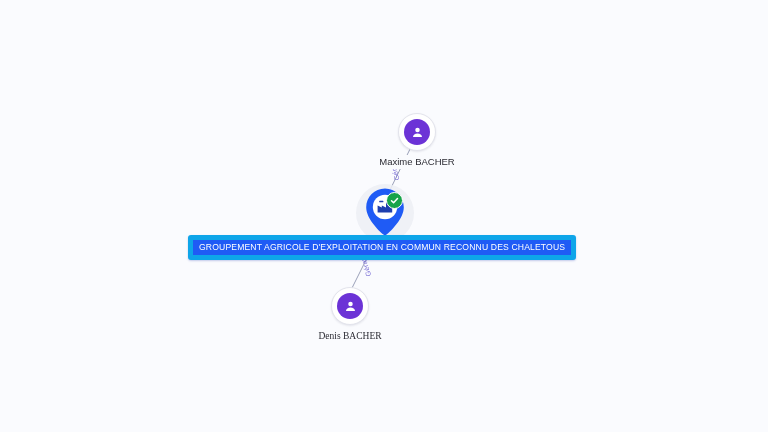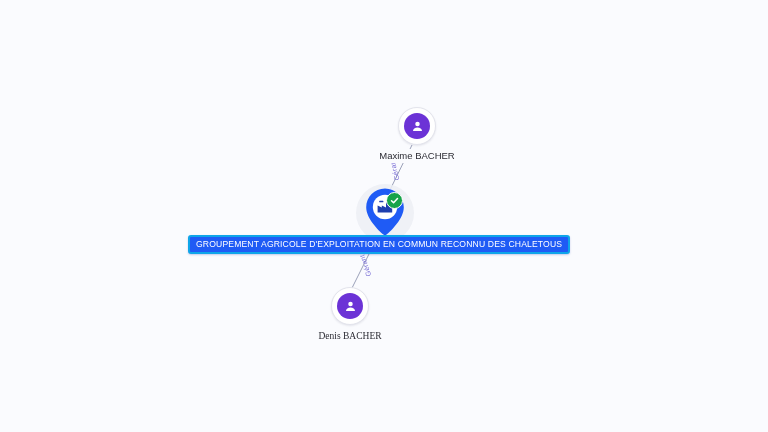--- a/index.html
+++ b/index.html
@@ -85,21 +85,21 @@
     margin-top: 4px;
     font-size: 9.5px;
     color: #2b2b33;
     background: #fafbfe;
     padding: 1px 4px;
     border-radius: 2px;
     white-space: nowrap;
     line-height: 12px;
   }
 
-  #node-maxime { left: 382px; top: 107px; }
+  #node-maxime { left: 382px; top: 113px; }
   #node-denis  { left: 315px; top: 287px; font-family: Liberation Serif, serif; }
 
   
   #node-company {
     position: absolute;
     left: 356px;
     top: 184px;
     width: 58px;
     height: 58px;
     cursor: pointer;
@@ -137,21 +137,21 @@
 
   
   #company-label {
     position: absolute;
     left: 188px;
     top: 235px;
     height: 15px;
     line-height: 15px;
     padding: 0 6px;
     background: #1f5bf5;
-    border: 2px solid #0ea5e9;
+    border: 5px solid #0ea5e9;
     border-radius: 3px;
     color: #ffffff;
     font-size: 8.6px;
     letter-spacing: .15px;
     white-space: nowrap;
     box-shadow: 0 1px 2px rgba(30,60,180,.25);
     cursor: pointer;
   }
 </style>
 </head>

